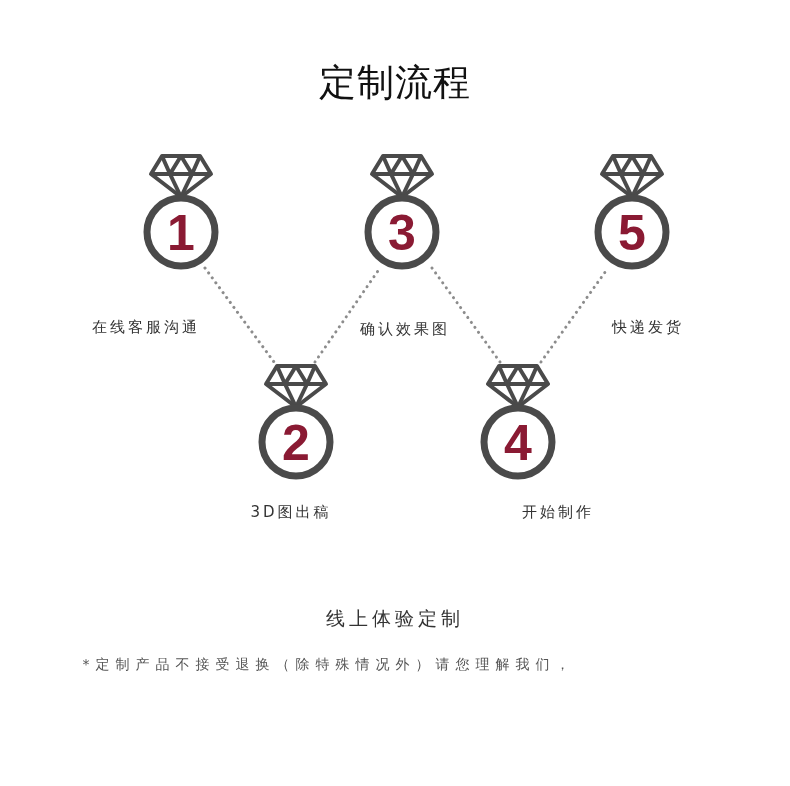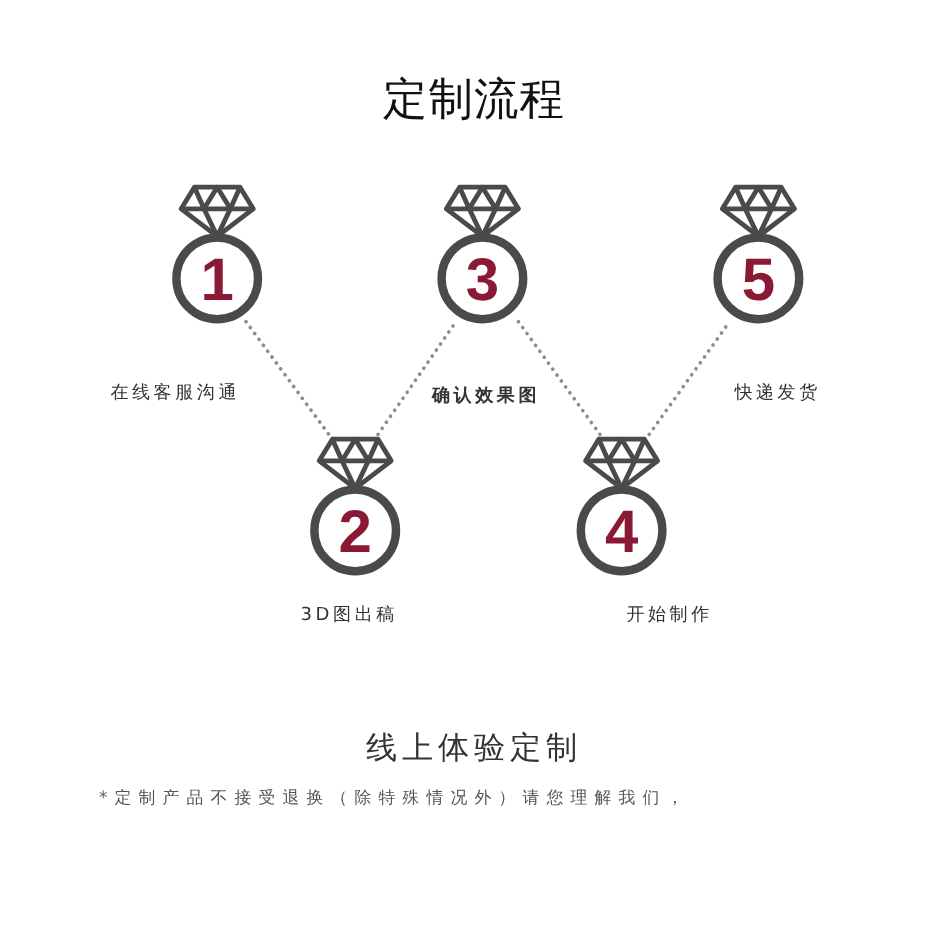--- a/index.html
+++ b/index.html
@@ -4,21 +4,21 @@
   <style>
     html, body { margin: 0; padding: 0; background: #ffffff; }
     body { width: 790px; height: 786px; position: relative; overflow: hidden;
            font-family: "DejaVu Sans", "Liberation Sans", sans-serif; }
     .title { position: absolute; left: 0; width: 790px; top: 58px; text-align: center;
              font-size: 37px; color: #111111; letter-spacing: 1px; }
     svg.canvas { position: absolute; left: 0; top: 0; }
     .step-label { position: absolute; font-size: 15px; color: #333333; letter-spacing: 3px;
                   white-space: nowrap; transform: translateX(-50%); }
     .footer-main { position: absolute; left: 0; width: 790px; top: 606px; text-align: center;
-                   font-size: 26px; color: #333333; letter-spacing: 4px; }
+                   font-size: 19px; color: #333333; letter-spacing: 4px; }
     .footer-note { position: absolute; left: 0; width: 658px; top: 656px; text-align: center;
                    font-size: 14px; color: #555555; letter-spacing: 6px; }
     .ring-num { font-family: "Liberation Sans", "DejaVu Sans", sans-serif; font-weight: bold; }
   </style>
 </head>
 <body>
 
 <div class="title">定制流程</div>
 
 <svg class="canvas" width="790" height="786" viewBox="0 0 790 786">
@@ -64,19 +64,19 @@
     <text class="ring-num" x="0" y="18" text-anchor="middle" font-size="50" fill="#8a1a33">2</text>
   </g>
 
   <g transform="translate(518,442)">
     <use href="#ring"></use>
     <text class="ring-num" x="0" y="18" text-anchor="middle" font-size="50" fill="#8a1a33">4</text>
   </g>
 </svg>
 
 <div class="step-label" style="left:146px; top:318px;">在线客服沟通</div>
-<div class="step-label" style="left:405px; top:320px;font-weight:bold;">确认效果图</div>
+<div class="step-label" style="left:405px; top:320px;">确认效果图</div>
 <div class="step-label" style="left:648px; top:318px;">快递发货</div>
 <div class="step-label" style="left:291px; top:503px;">3D图出稿</div>
 <div class="step-label" style="left:522px; top:503px;margin-left:36px;">开始制作</div>
 
 <div class="footer-main">线上体验定制</div>
 <div class="footer-note">*定制产品不接受退换（除特殊情况外）请您理解我们，</div>
 
 </body></html>

